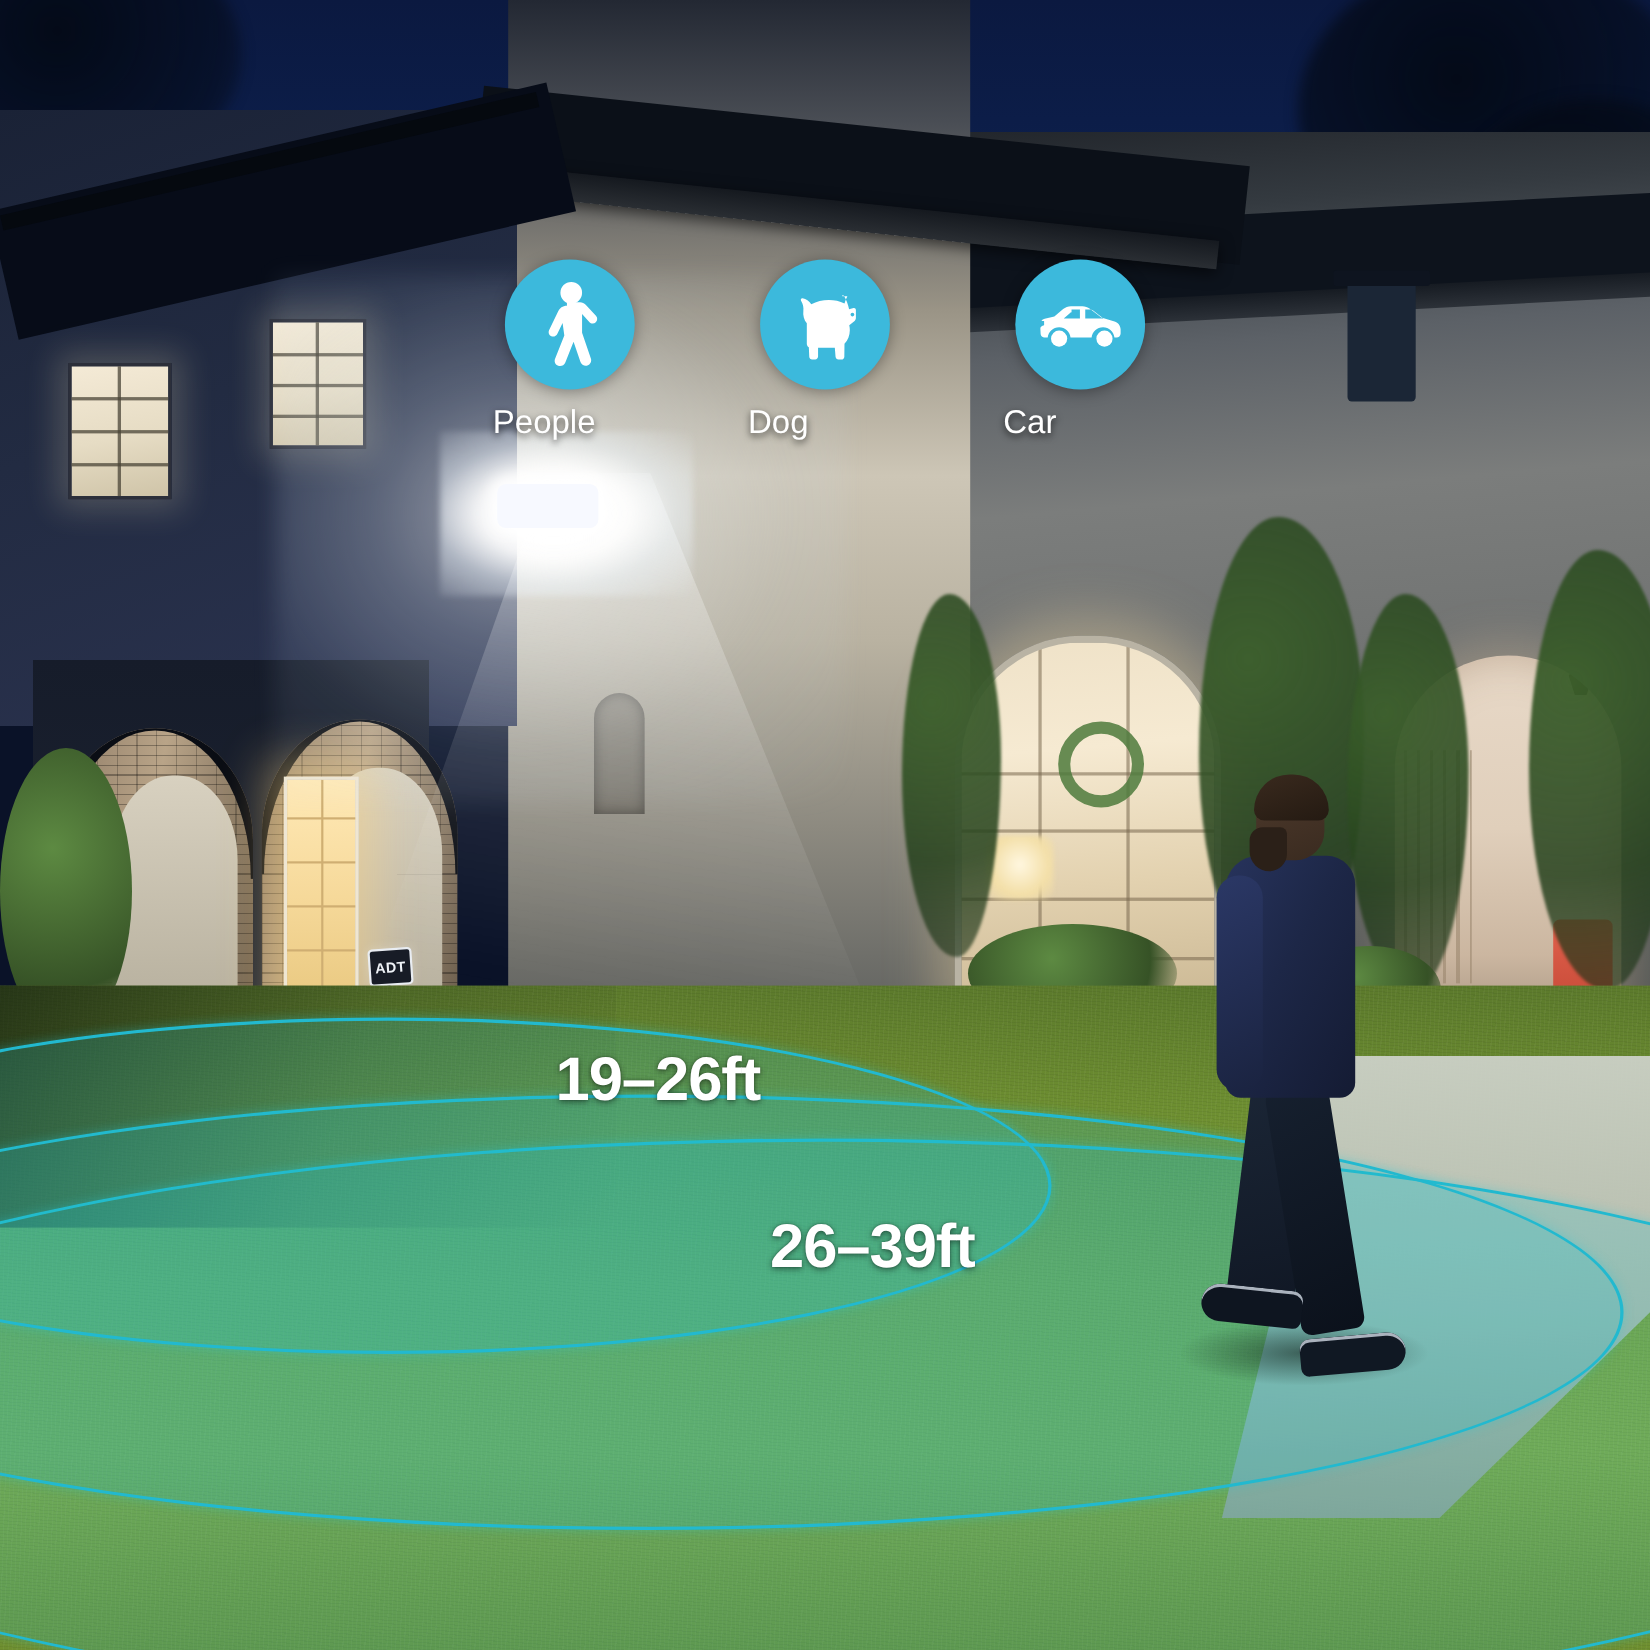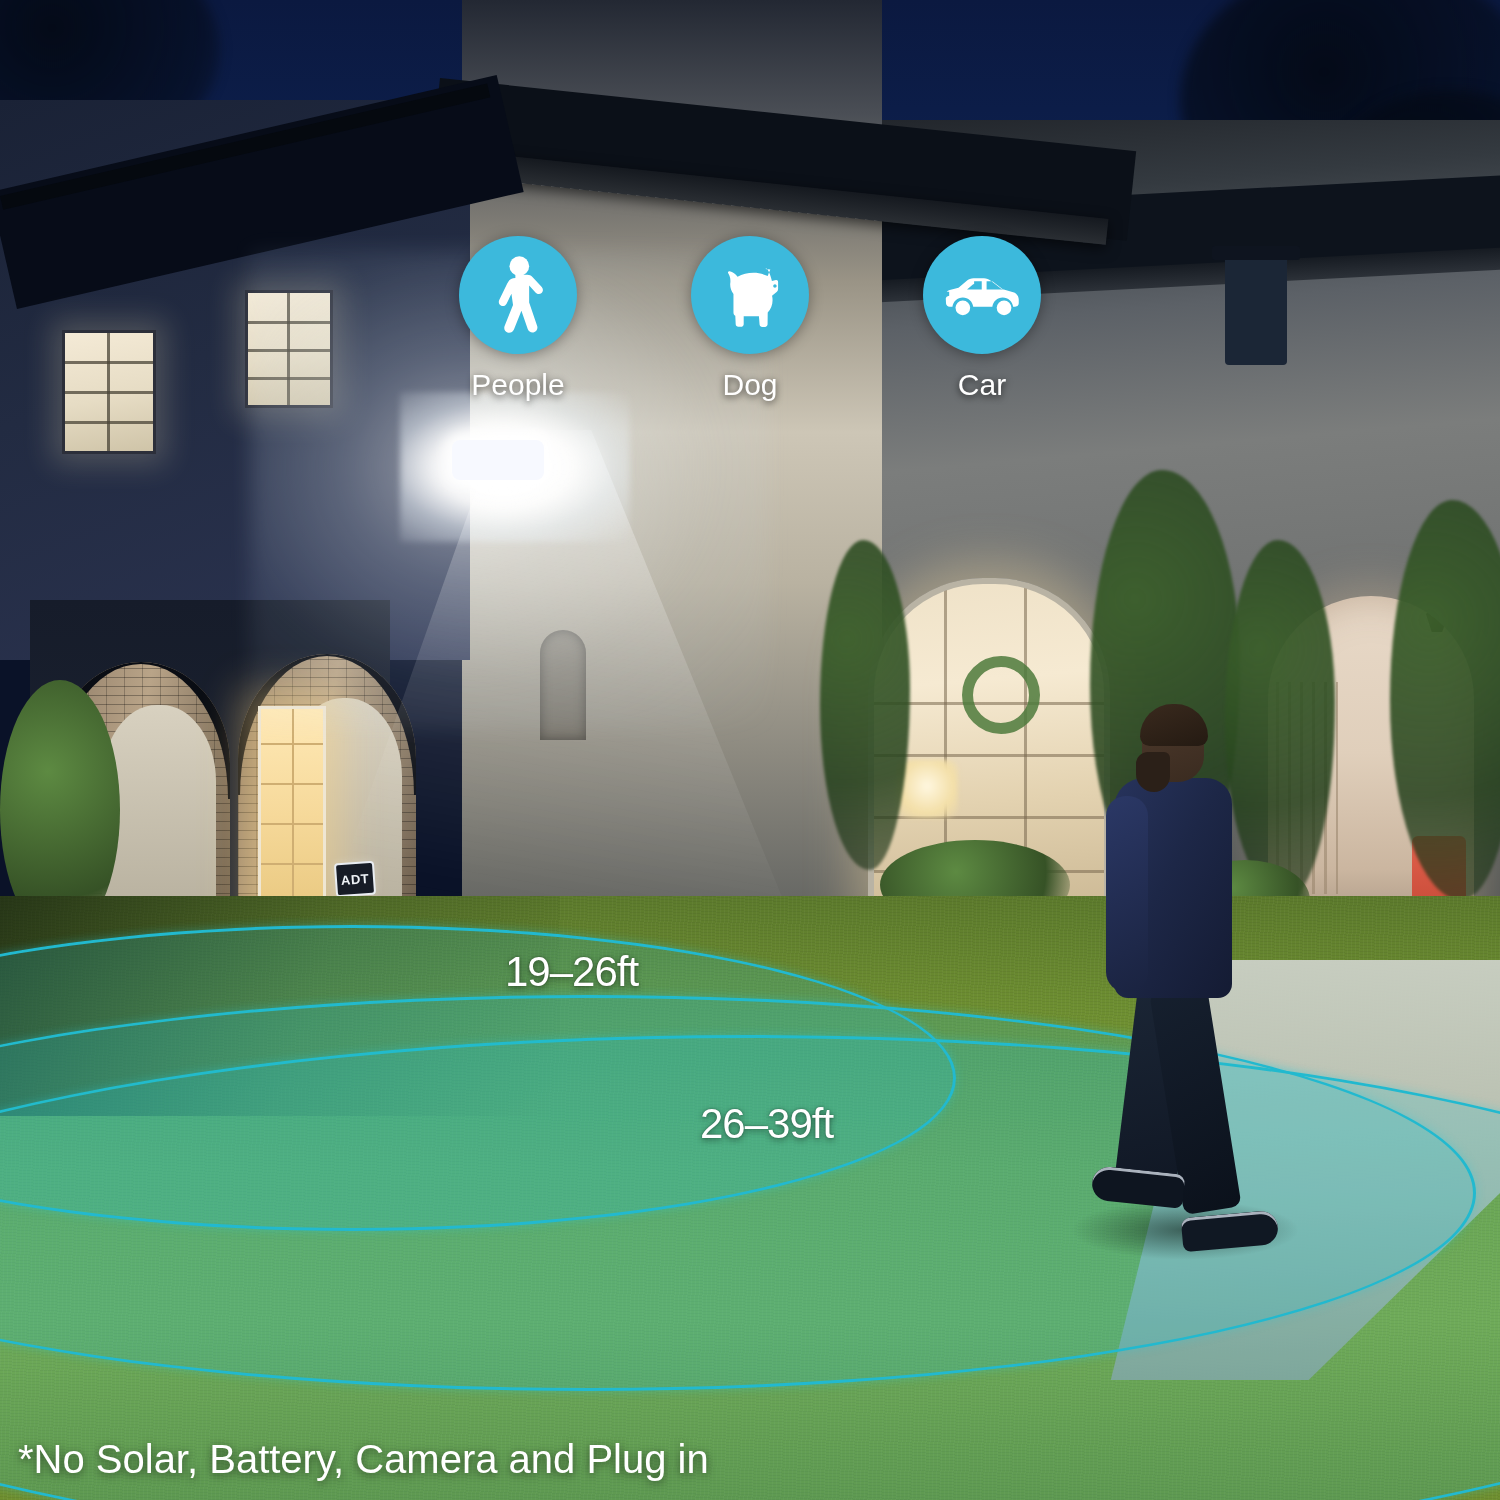--- a/index.html
+++ b/index.html
@@ -256,22 +256,22 @@
   
   #zone3{left:-320px;top:1035px;width:2130px;height:520px;}
   
   #zone2{left:-300px;top:995px;width:1770px;height:390px;}
   
   #zone1{left:-250px;top:925px;width:1200px;height:300px;}
 
   .zone-label{
     position:absolute;
     color:#ffffff;
-    font-weight:normal;
-    font-size:42px;
+    font-weight:bold;
+    font-size:56px;
     letter-spacing:-1px;
     text-shadow:0 2px 6px rgba(0,0,0,.45),0 0 2px rgba(0,0,0,.35);
     white-space:nowrap;
   }
   #lbl1{left:505px;top:948px;}
   #lbl2{left:700px;top:1100px;}
   #lbl3{left:820px;top:1248px;}
 
   
   .person{position:absolute;left:1070px;top:700px;width:220px;height:580px;}
@@ -335,21 +335,21 @@
   .subtitle{
     margin:0;padding-top:20px;
     font-size:42px;color:#ffffff;font-weight:normal;
     text-shadow:0 2px 8px rgba(0,0,0,.6);
   }
 
   .icon-row{
     position:absolute;left:0;top:236px;width:1500px;
     display:flex;justify-content:center;gap:92px;
   }
-  .icon-cell{width:140px;text-align:center;}
+  .icon-cell{width:140px;text-align:left;}
   .icon-circle{
     width:118px;height:118px;border-radius:50%;
     background:#3cb9dc;margin:0 auto;
     display:flex;align-items:center;justify-content:center;
     box-shadow:0 2px 14px rgba(0,0,0,.35);
   }
   .icon-circle svg{width:84px;height:84px;fill:#ffffff;display:block;}
   .icon-label{
     margin-top:14px;font-size:30px;color:#ffffff;
     text-shadow:0 2px 7px rgba(0,0,0,.7);
@@ -509,15 +509,14 @@
           <path d="M7 32.5c-1.6.3-2.6 1.1-2.6 2.2l.2 3.8c.1 1.4 1.3 2.5 2.7 2.5h2.2c.4-4 3.8-7.1 7.9-7.1s7.5 3.1 7.9 7.1h14.6c.4-4 3.8-7.1 7.9-7.1 4.1 0 7.5 3.1 7.9 7.1h1.5c1.5 0 2.8-1.2 2.8-2.8v-2.7c0-2.6-1.7-4.9-4.2-5.6l-9.2-2.7-7.9-6.1c-1.5-1.1-3.3-1.8-5.2-1.8H25.6c-2 0-3.9.7-5.4 2l-6.1 5.1-6.7 1.7c-1 .3-1.8.8-2.3 1.4h1.9zM26 21.6h5.8v6.2H20.6l4-3.5c.4-.4 1-.7 1.4-.7v-2zm9.5 0h3.1c1 0 2 .3 2.8 1l6.7 5.2H35.5v-6.2z"></path>
           <circle cx="17.4" cy="41.8" r="5.6"></circle>
           <circle cx="48.8" cy="41.8" r="5.6"></circle>
         </svg>
       </div>
       <div class="icon-label">Car</div>
     </div>
 
   </div>
 
-  <div class="footnote">*No Solar, Battery, Camera and Plug in</div>
 
 </div>
 
 </body></html>

